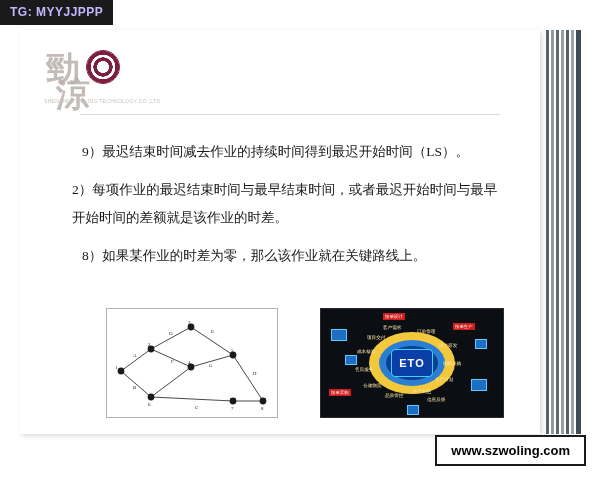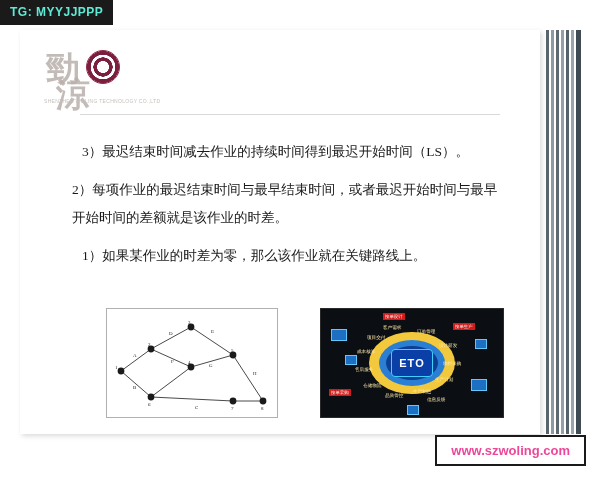--- a/index.html
+++ b/index.html
@@ -19,21 +19,21 @@
     height: 480px;
     background: #ffffff;
     overflow: hidden;
   }
   
   .tag {
     position: absolute;
     left: 0;
     top: 0;
     background: #1a1a1a;
-    color: #5eead4;
+    color: #c4b5fd;
     font-size: 12px;
     font-weight: bold;
     letter-spacing: 0.5px;
     padding: 5px 10px 6px 10px;
     z-index: 30;
     font-family: "Liberation Sans", sans-serif;
   }
   
   .binder {
     position: absolute;
@@ -234,21 +234,21 @@
     z-index: 6;
     font-family: "Liberation Sans", sans-serif;
   }
   
   .urlbar {
     position: absolute;
     right: 14px;
     bottom: 14px;
     background: #ffffff;
     border: 2px solid #1a1a1a;
-    color: #ec4899;
+    color: #000000;
     font-size: 13px;
     font-weight: bold;
     padding: 6px 14px;
     z-index: 30;
     font-family: "Liberation Sans", sans-serif;
   }
 </style>
 </head>
 <body>
 
@@ -271,23 +271,23 @@
     <div class="logo">
       <div class="cn cn1">勁</div>
       <div class="cn cn2">涼</div>
       <div class="mark"></div>
       <div class="sub">SHENZHEN WOLING TECHNOLOGY CO.,LTD</div>
     </div>
 
     <div class="title-rule"></div>
 
     <div class="body">
-      <p class="para">3）最迟结束时间减去作业的持续时间得到最迟开始时间（LS）。</p>
+      <p class="para">9）最迟结束时间减去作业的持续时间得到最迟开始时间（LS）。</p>
       <p class="para wrap">2）每项作业的最迟结束时间与最早结束时间，或者最迟开始时间与最早开始时间的差额就是该作业的时差。</p>
-      <p class="para">1）如果某作业的时差为零，那么该作业就在关键路线上。</p>
+      <p class="para">8）如果某作业的时差为零，那么该作业就在关键路线上。</p>
     </div>
 
     <div class="figures">
 
       <div class="fig-left">
         <svg width="170" height="108" viewBox="0 0 170 108">
           <g stroke="#1a1a1a" stroke-width="0.8" fill="none">
             <path d="M14,62 L44,40"></path>
             <path d="M44,40 L84,18"></path>
             <path d="M84,18 L126,46"></path>

